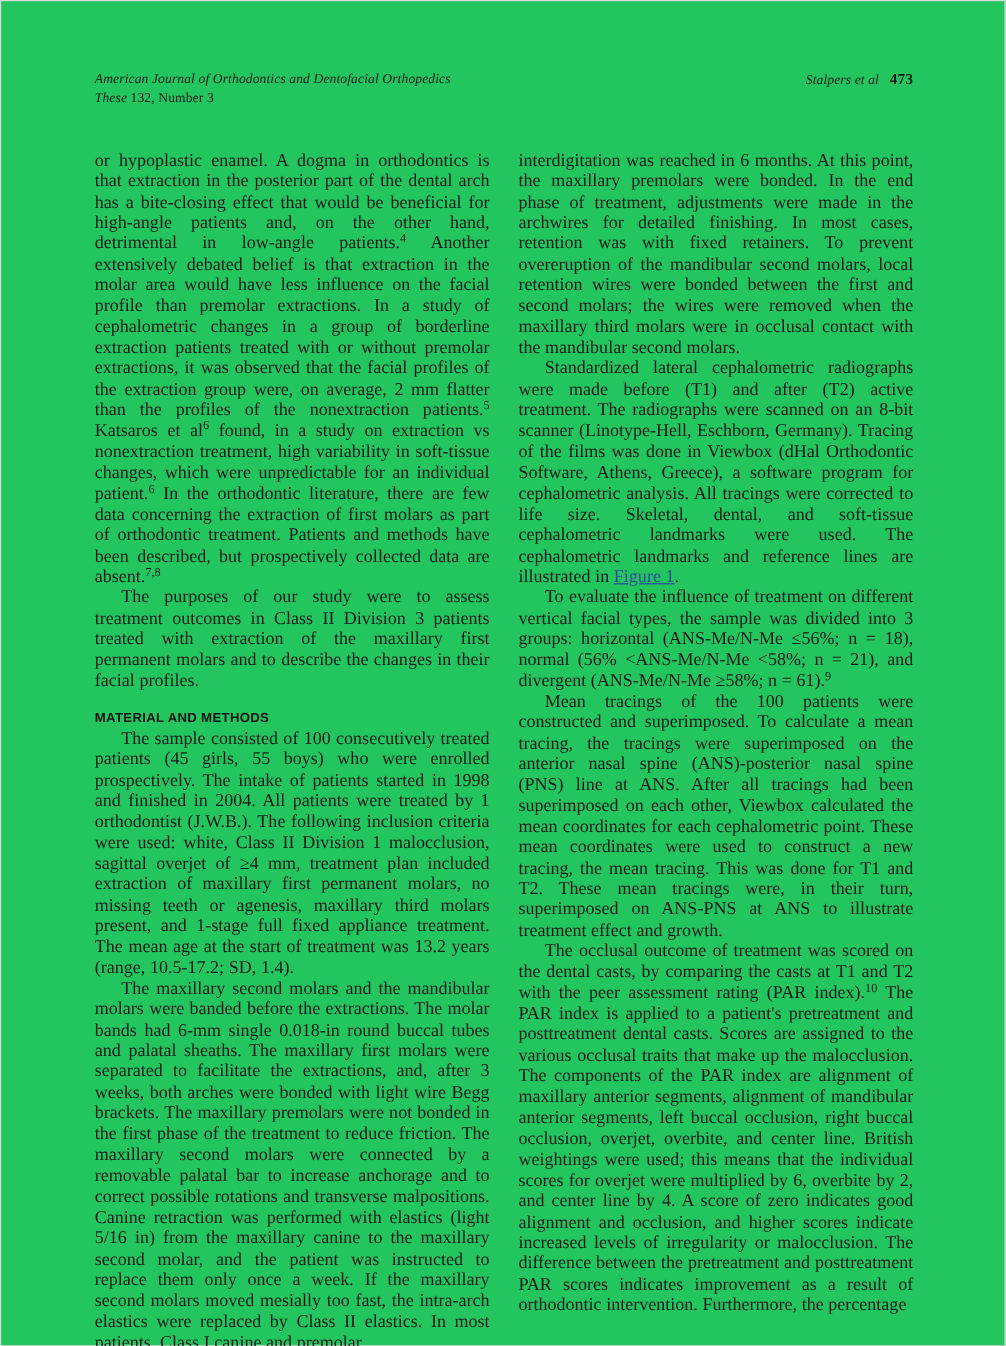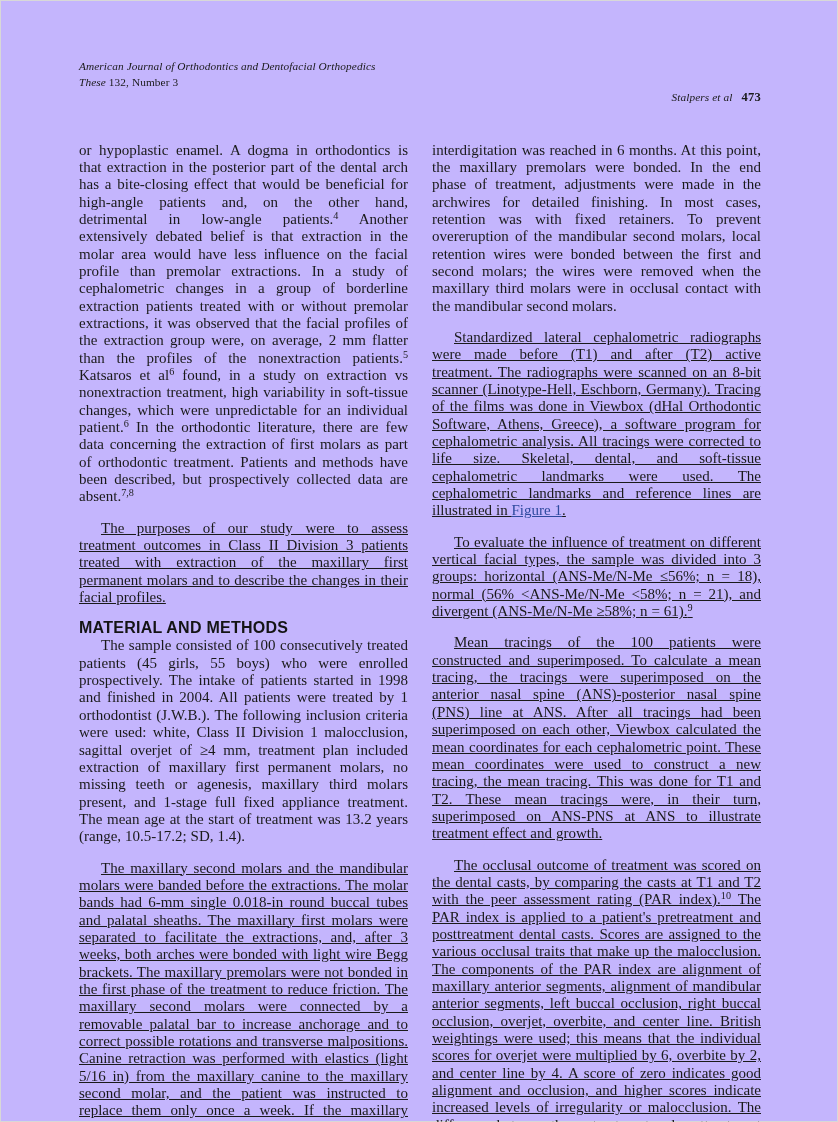--- a/index.html
+++ b/index.html
@@ -12,21 +12,21 @@
     width: 838px;
     height: 1122px;
     overflow: hidden;
     font-family: "Liberation Serif", "DejaVu Serif", serif;
     color: #1a1a1a;
   }
   .page {
     position: relative;
     width: 838px;
     height: 1122px;
-    background: #c4b5fd;
+    background: #22c55e;
     box-sizing: border-box;
     border: 1px solid #d8d8d8;
   }
   .page-inner {
     position: absolute;
     left: 78px;
     top: 58px;
     width: 682px;
   }
 
@@ -48,21 +48,20 @@
   .rh-left .rh-line2 .vol-num {
     font-style: normal;
   }
   .rh-right {
     display: flex;
     align-items: baseline;
     gap: 9px;
     font-size: 11.3px;
     line-height: 15.5px;
     white-space: nowrap;
-    margin-top: 31px;
   }
   .rh-authors {
     font-style: italic;
     letter-spacing: 0.1px;
   }
   .rh-pageno {
     font-weight: bold;
     font-size: 12.6px;
     letter-spacing: 0.2px;
   }
@@ -86,35 +85,34 @@
     text-justify: inter-word;
     hyphens: manual;
     -webkit-hyphens: manual;
     letter-spacing: 0.01px;
     word-spacing: 0.1px;
   }
   p.body.indent {
     text-indent: 22px;
   }
   p.body + p.body {
-    margin-top: 14px;
-    text-decoration: underline;
+    margin-top: 0;
   }
   sup {
     font-size: 0.68em;
     line-height: 0;
     vertical-align: 0.5em;
   }
   .xref {
     color: #2e4a9e;
   }
   h2.section-head {
     margin: 14px 0 1px 0;
     font-family: "Liberation Sans", "DejaVu Sans", sans-serif;
-    font-size: 16px;
+    font-size: 11px;
     font-weight: bold;
     line-height: 16px;
     letter-spacing: 0.25px;
     color: #141414;
     text-transform: none;
   }
 </style>
 </head>
 <body>
 

